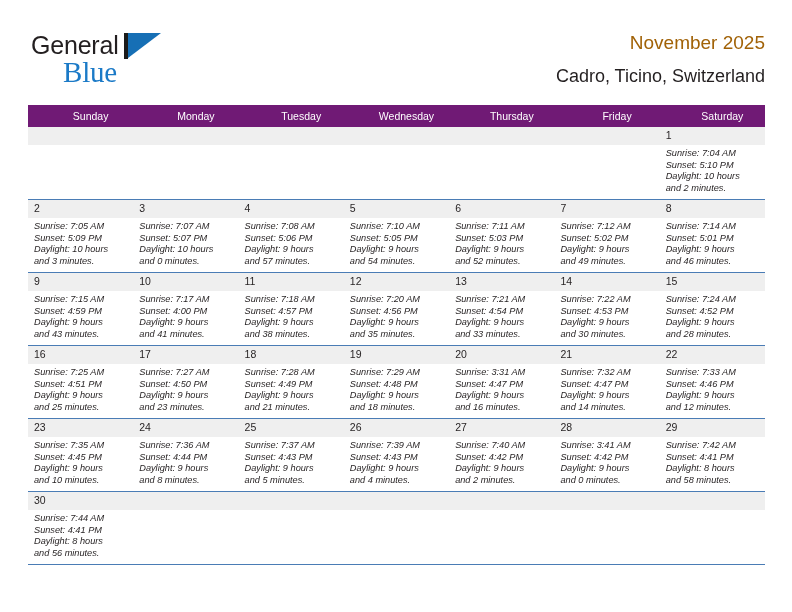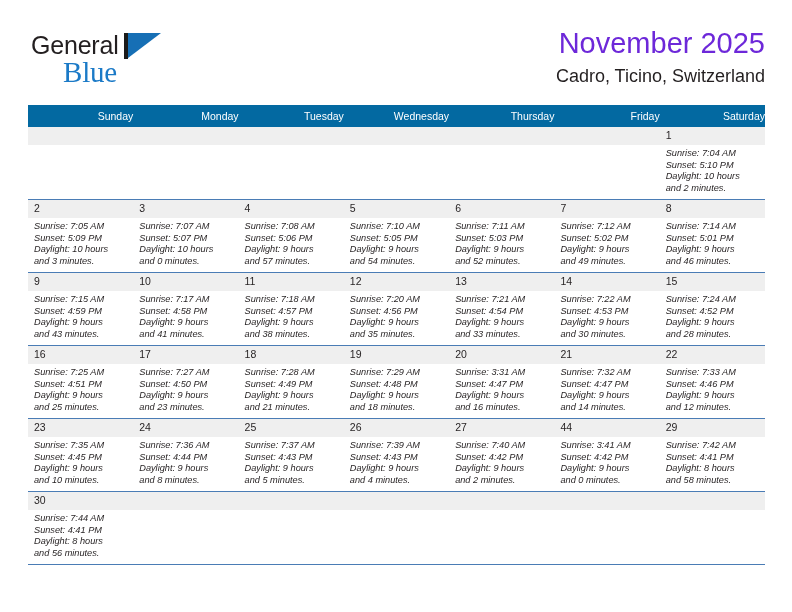--- a/index.html
+++ b/index.html
@@ -81,23 +81,23 @@
     font-family: Liberation Serif, serif;
   }
 
   .title-block {
     position: absolute;
     right: 0;
     top: 0;
     text-align: right;
   }
   .cal-title {
-    font-size: 29px;
+    font-size: 19px;
     font-weight: normal;
-    color: #6d28d9;
+    color: #a16207;
     line-height: 34px;
     white-space: nowrap;
   }
   .cal-subtitle {
     font-size: 18px;
     font-weight: normal;
     color: #231f20;
     line-height: 22px;
     margin-top: 5px;
     white-space: nowrap;
@@ -107,25 +107,25 @@
   .calendar {
     position: absolute;
     left: 28px;
     top: 105px;
     width: 737px;
     border-collapse: collapse;
     table-layout: fixed;
   }
 
   .dow-row th {
-    background: #0369a1;
+    background: #701a75;
     color: #ffffff;
     font-size: 10.5px;
     font-weight: normal;
-    text-align: right;
+    text-align: center;
     padding: 5px 0 5px 20px;
     height: 11px;
     border: none;
   }
 
   .week-row td {
     vertical-align: top;
     padding: 0;
     border-top: 1px solid #4a7cb5;
     border-left: none;
@@ -343,21 +343,21 @@
                 <div>Daylight: 9 hours</div>
                 <div>and 43 minutes.</div>
               </div>
             </div>
           </td>
           <td>
             <div class="cell">
               <div class="daynum-band">10</div>
               <div class="cell-lines">
                 <div>Sunrise: 7:17 AM</div>
-                <div>Sunset: 4:58 PM</div>
+                <div>Sunset: 4:00 PM</div>
                 <div>Daylight: 9 hours</div>
                 <div>and 41 minutes.</div>
               </div>
             </div>
           </td>
           <td>
             <div class="cell">
               <div class="daynum-band">11</div>
               <div class="cell-lines">
                 <div>Sunrise: 7:18 AM</div>
@@ -542,21 +542,21 @@
               <div class="cell-lines">
                 <div>Sunrise: 7:40 AM</div>
                 <div>Sunset: 4:42 PM</div>
                 <div>Daylight: 9 hours</div>
                 <div>and 2 minutes.</div>
               </div>
             </div>
           </td>
           <td>
             <div class="cell">
-              <div class="daynum-band">44</div>
+              <div class="daynum-band">28</div>
               <div class="cell-lines">
                 <div>Sunrise: 3:41 AM</div>
                 <div>Sunset: 4:42 PM</div>
                 <div>Daylight: 9 hours</div>
                 <div>and 0 minutes.</div>
               </div>
             </div>
           </td>
           <td>
             <div class="cell">

